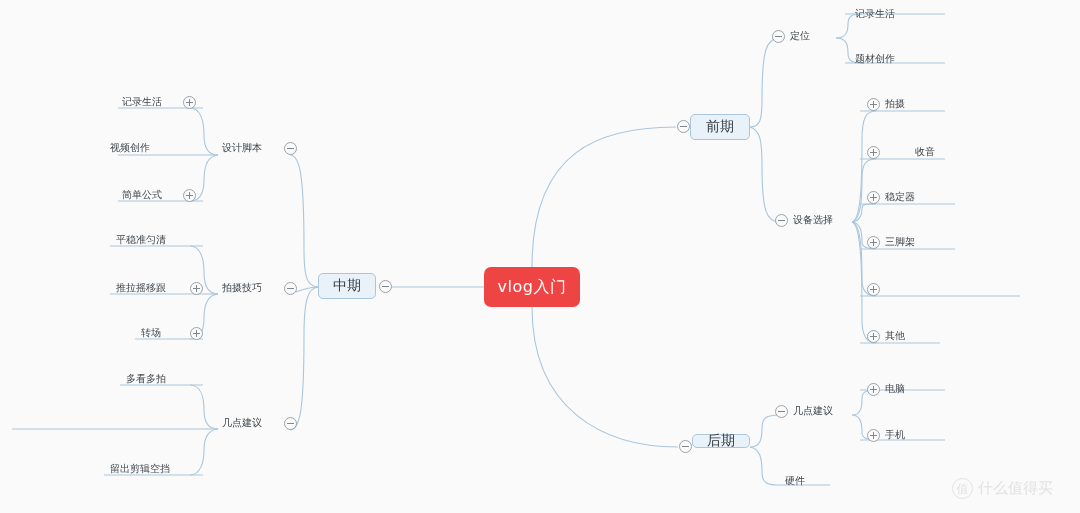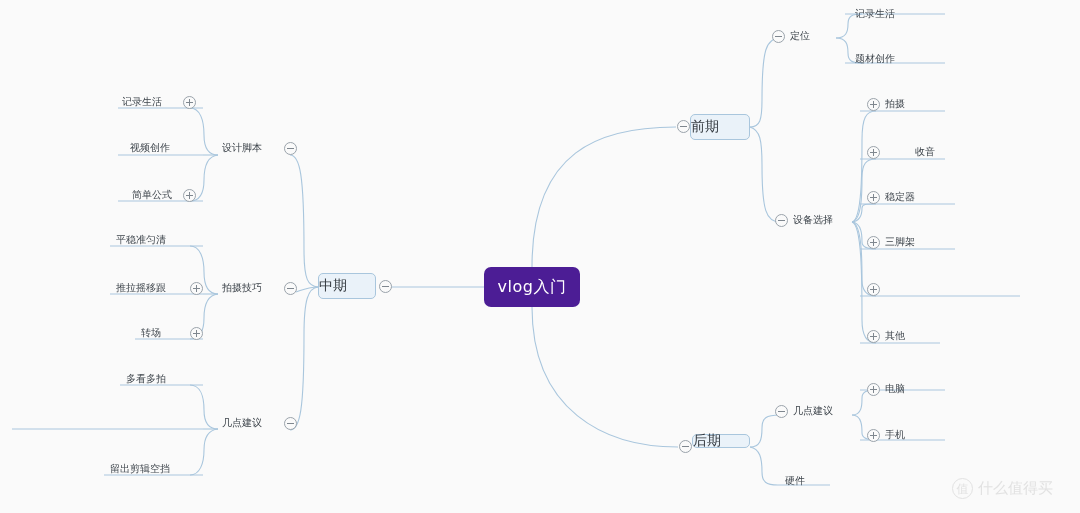--- a/index.html
+++ b/index.html
@@ -22,35 +22,35 @@
     height: 513px;
     pointer-events: none;
   }
 
   
   .root-node {
     position: absolute;
     display: flex;
     align-items: center;
     justify-content: center;
-    background: #4c1d95;
+    background: #ef4444;
     color: #ffffff;
     border-radius: 7px;
     font-size: 16px;
     letter-spacing: 0.5px;
     box-sizing: border-box;
     white-space: nowrap;
   }
 
   
   .box-node {
     position: absolute;
     display: flex;
     align-items: center;
-    justify-content: flex-start;
+    justify-content: center;
     background: #eaf2f9;
     border: 1px solid #a9c6dd;
     border-radius: 5px;
     color: #33393f;
     font-size: 14px;
     box-sizing: border-box;
     white-space: nowrap;
   }
 
   
@@ -270,25 +270,25 @@
   <div class="text-node" style="left:222px; top:140px;">
     <span>设计脚本</span>
   </div>
   <div class="toggle" style="left:284px; top:142px;"></div>
 
   <div class="text-node leaf" style="left:122px; top:94px;">
     <span>记录生活</span>
   </div>
   <div class="toggle plus" style="left:183px; top:96px;"></div>
 
-  <div class="text-node leaf" style="left:130px; top:140px;text-align:center;">
+  <div class="text-node leaf" style="left:110px; top:140px;text-align:center;">
     <span>视频创作</span>
   </div>
 
-  <div class="text-node leaf" style="left:122px; top:187px;margin-left:10px;">
+  <div class="text-node leaf" style="left:122px; top:187px;">
     <span>简单公式</span>
   </div>
   <div class="toggle plus" style="left:183px; top:189px;"></div>
 
   <div class="text-node" style="left:222px; top:280px;">
     <span>拍摄技巧</span>
   </div>
   <div class="toggle" style="left:284px; top:282px;"></div>
 
   <div class="text-node leaf" style="left:116px; top:232px;">

